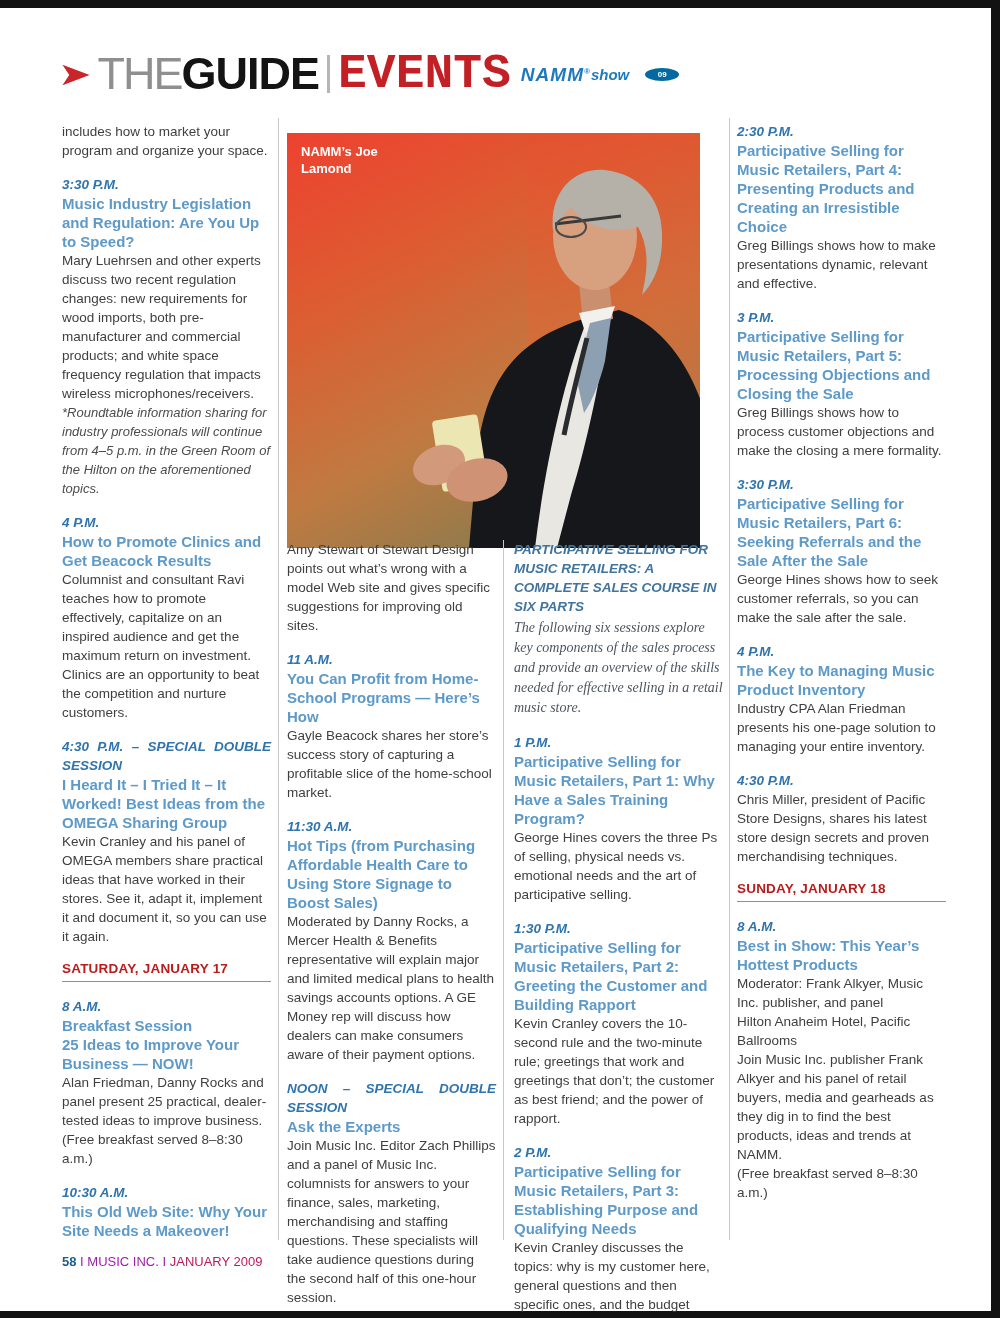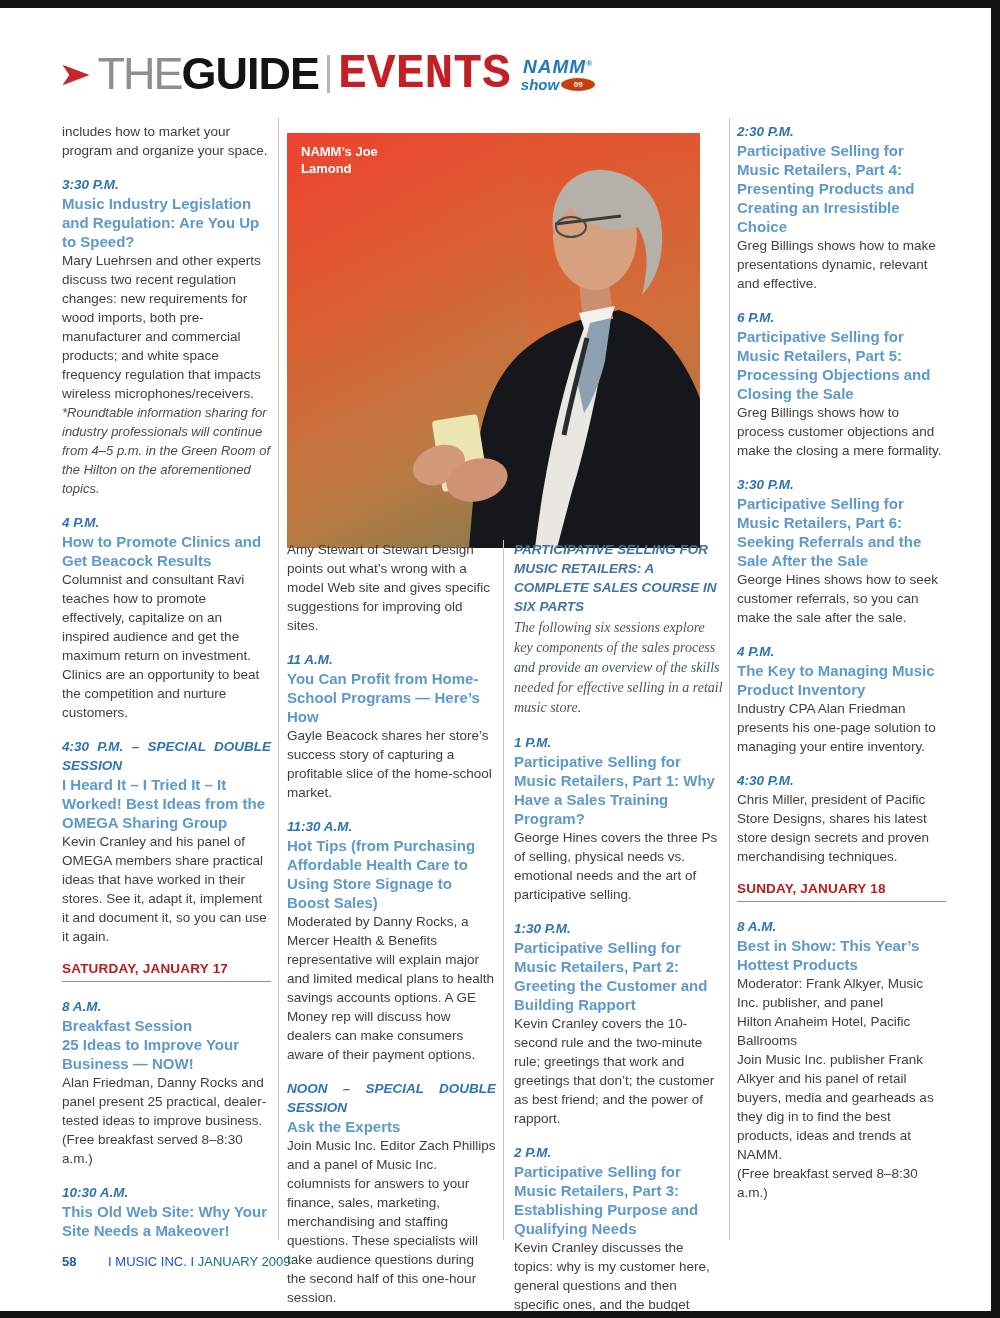--- a/index.html
+++ b/index.html
@@ -12,25 +12,25 @@
   #edge-right { right:0; top:0; width:9px; height:1318px; }
   #edge-bottom { left:0; bottom:0; width:1000px; height:7px; }
 
   
   #masthead { position:absolute; left:58px; top:48px; height:52px; display:flex; align-items:center; }
   #mast-arrow { color:#c9252b; font-size:40px; line-height:40px; margin-right:6px; transform:scaleY(0.8); }
   #mast-the { font-size:45px; font-weight:500; color:#8f8f8f; letter-spacing:-2px; }
   #mast-guide { font-size:45px; font-weight:800; color:#141414; letter-spacing:-1px; margin-right:6px; }
   #mast-div { width:3px; height:38px; background:#b5b5b5; margin:0 8px 0 2px; }
   #mast-events { font-family:Liberation Mono, monospace; font-size:48px; font-weight:700; color:#c32026; letter-spacing:0px; }
-  #namm-logo { margin-left:10px; display:flex; flex-direction:column; align-items:center; line-height:1; }
+  #namm-logo { margin-left:10px; display:flex; align-items:center; line-height:1; }
   #namm-top { font-size:19px; font-weight:900; color:#1e79be; letter-spacing:1px; font-style:italic; }
   #namm-top sup { font-size:8px; }
   #namm-bottom { font-size:15px; font-weight:900; font-style:italic; color:#1e79be; margin-top:1px; display:flex; align-items:center; }
-  #namm-year { display:inline-block; width:34px; height:13px; border-radius:50%; background:#c2410c; color:#fff; font-size:8px; font-style:normal; text-align:center; line-height:13px; margin-left:2px; }
+  #namm-year { display:inline-block; width:34px; height:13px; border-radius:50%; background:#0369a1; color:#fff; font-size:8px; font-style:normal; text-align:center; line-height:13px; margin-left:16px; }
 
   
   #photo { position:absolute; left:287px; top:118px; width:413px; height:415px; overflow:hidden;margin-top:15px; }
   #photo-caption {
     position:absolute; left:14px; top:10px; color:#ffffff; font-weight:bold;
     font-size:13px; line-height:17px; white-space:pre-line; z-index:3;
   }
   #photo svg { display:block; }
 
   
@@ -51,22 +51,22 @@
   .title { color:#5e9ac9; font-weight:bold; font-size:15px; line-height:19px; }
   .series-title { color:#41749f; font-weight:bold; font-style:italic; font-size:13.5px; line-height:19px; }
   .body { color:#3f3f3f; font-size:13.5px; line-height:19px; margin:0; white-space:pre-line; }
   .note { color:#4c4c4c; font-style:italic; font-size:13px; line-height:19px; margin:0; }
   .intro { font-family:"Liberation Serif", serif; font-style:italic; color:#4a5560; font-size:14px; line-height:20px; margin:2px 0 0 0; }
   .date { color:#b91c1c; font-weight:bold; font-size:13.5px; letter-spacing:0.2px; border-bottom:1.5px solid #8f8f8f; padding-bottom:5px; margin-bottom:10px; }
 
   
   #footer { position:absolute; left:62px; top:1254px; font-size:13px; }
   #footer .pg { color:#1b5e8e; font-weight:bold; }
-  #footer .mag { color:#1d4ed8;margin-left:28px; }
-  #footer .iss { color:#0f766e;margin-top:40px; }
+  #footer .mag { color:#a21caf; }
+  #footer .iss { color:#be185d;margin-top:40px; }
 </style>
 </head>
 <body>
 
 <div id="page">
 
   <div class="edge" id="edge-top"></div>
   <div class="edge" id="edge-right"></div>
   <div class="edge" id="edge-bottom"></div>
 
@@ -208,21 +208,21 @@
         <p class="body">Kevin Cranley discusses the topics: why is my customer here, general questions and then specific ones, and the budget question.</p>
       </div>
     </div>
   <div class="column" id="col-3">
       <div class="block">
         <span class="time">2:30 P.M.</span>
         <div class="title">Participative Selling for Music Retailers, Part 4: Presenting Products and Creating an Irresistible Choice</div>
         <p class="body">Greg Billings shows how to make presentations dynamic, relevant and effective.</p>
       </div>
       <div class="block">
-        <span class="time">6 P.M.</span>
+        <span class="time">3 P.M.</span>
         <div class="title">Participative Selling for Music Retailers, Part 5: Processing Objections and Closing the Sale</div>
         <p class="body">Greg Billings shows how to process customer objections and make the closing a mere formality.</p>
       </div>
       <div class="block">
         <span class="time">3:30 P.M.</span>
         <div class="title">Participative Selling for Music Retailers, Part 6: Seeking Referrals and the Sale After the Sale</div>
         <p class="body">George Hines shows how to seek customer referrals, so you can make the sale after the sale.</p>
       </div>
       <div class="block">
         <span class="time">4 P.M.</span>

